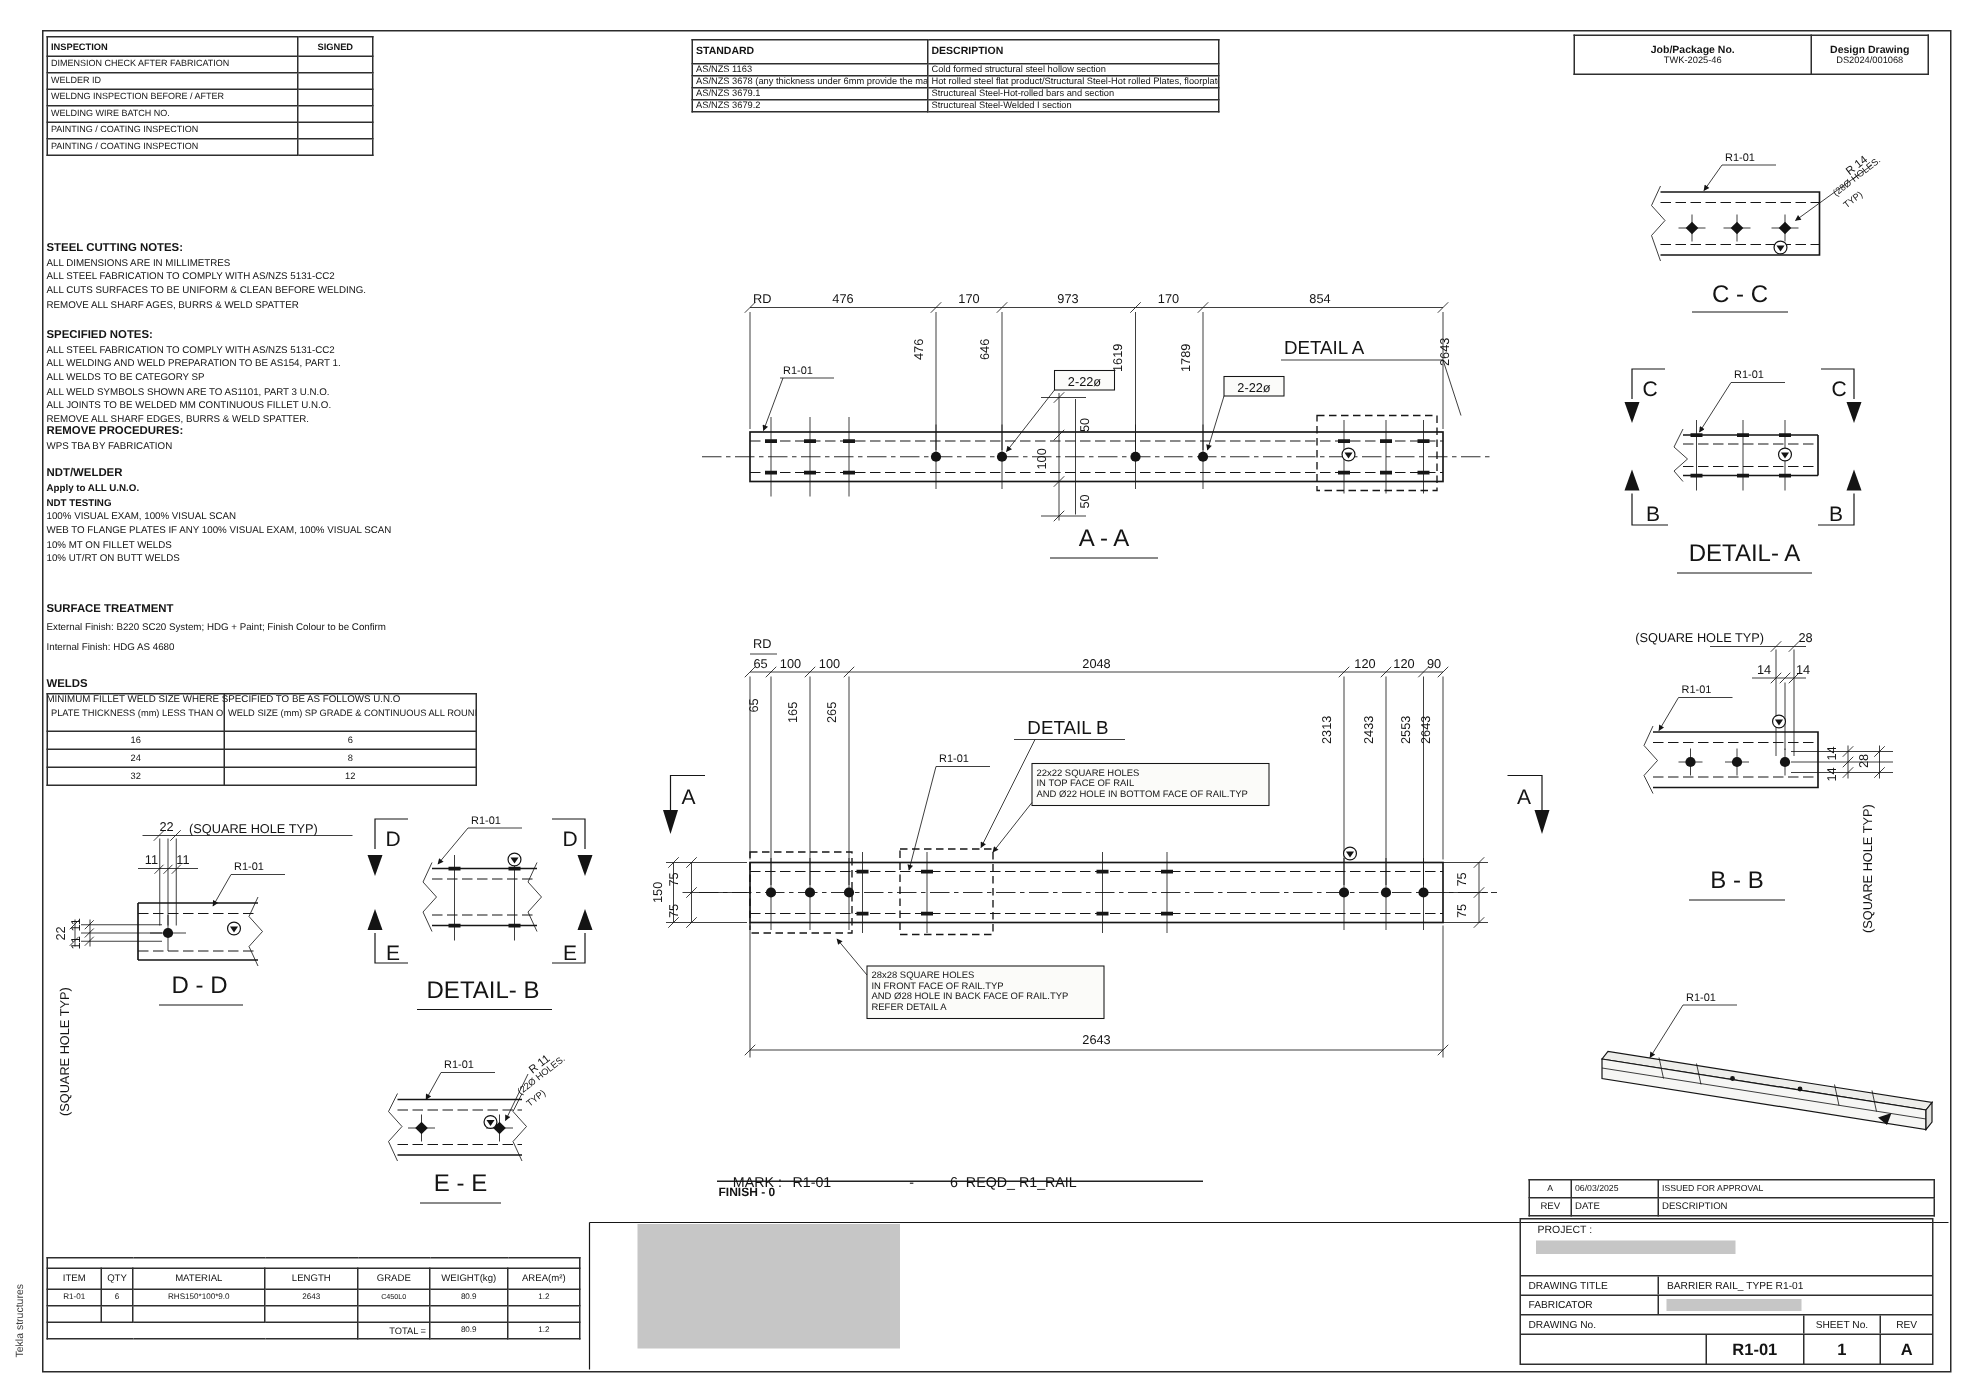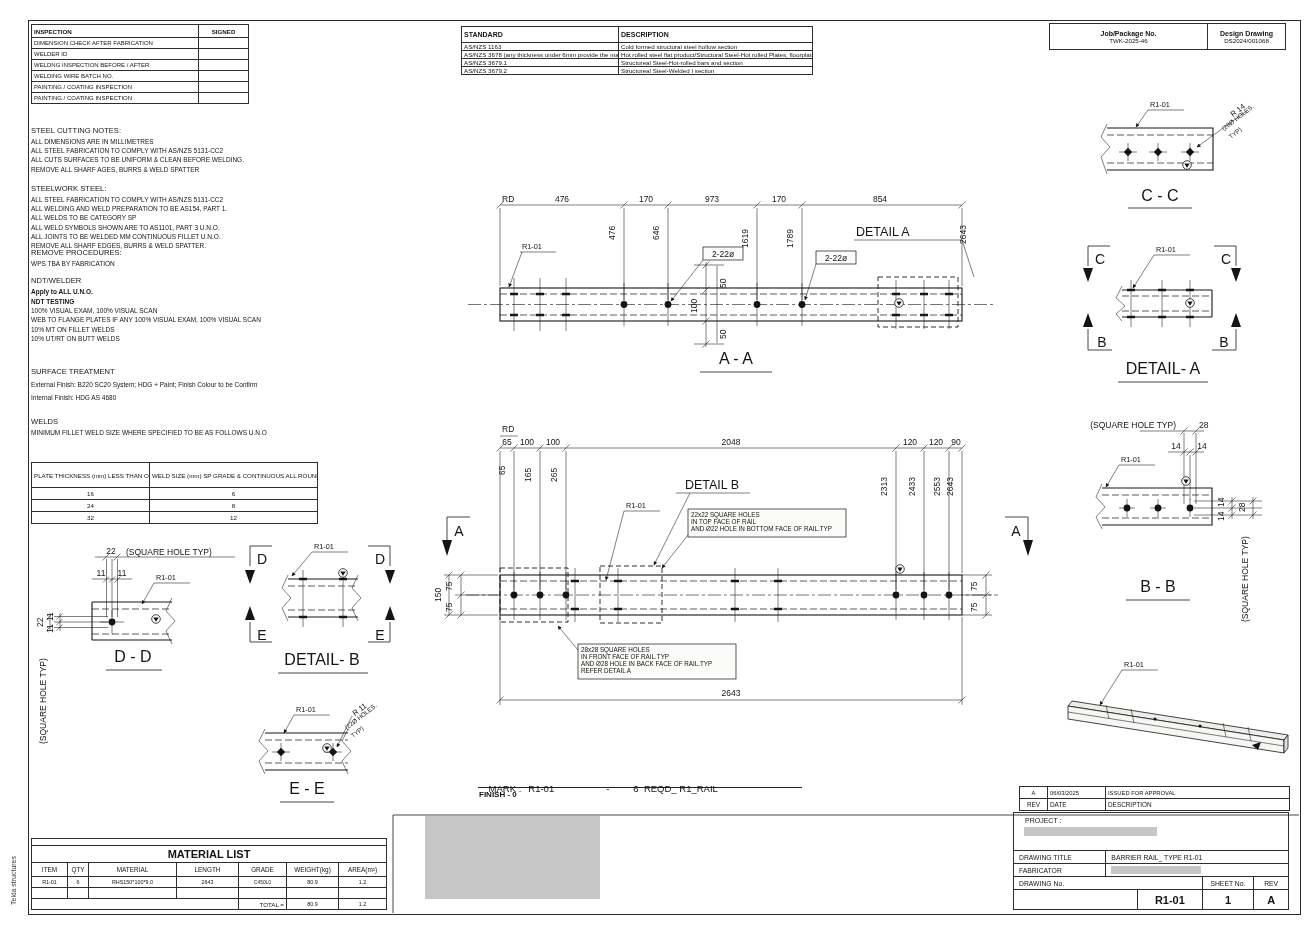--- a/index.html
+++ b/index.html
@@ -21,21 +21,21 @@
   .standards td{white-space:pre-line;vertical-align:middle;padding:1px 3px;}
   
   .weldtbl{font-size:6.2px;text-align:center;}
   .weldtbl th{font-weight:normal;font-size:6.2px;height:24px;white-space:pre-line;}
   .weldtbl td{height:11px;}
   
   .jobbox{font-size:6.2px;text-align:center;}
   .jobbox .lab{font-weight:bold;font-size:7px;}
   .jobbox td{height:25px;vertical-align:middle;}
   
-  .nb-title{font-size:7.6px;font-weight:normal;line-height:11px;margin-bottom:1px;white-space:nowrap;}
+  .nb-title{font-size:7.6px;font-weight:bold;line-height:11px;margin-bottom:1px;white-space:nowrap;margin-top:34px;}
   .nb-sub{font-size:6.5px;font-weight:bold;line-height:9.6px;white-space:nowrap;}
   .nb-line{font-size:6.5px;line-height:9.2px;white-space:nowrap;}
   .nb-line.sp{line-height:13px;}
   
   .matlist{font-size:6px;text-align:center;}
   .matlist .mtitle{font-size:11px;font-weight:bold;height:16px;}
   .matlist th{font-size:6.4px;font-weight:normal;height:13px;}
   .matlist td{height:10px;}
   
   .mark-row{position:absolute;left:478px;top:772px;width:324px;height:15px;
@@ -170,21 +170,21 @@
     </table>
 
   <div class="abs" style="left:31px;top:125px">
     <div class="nb-title">STEEL CUTTING NOTES:</div>
     <div class="nb-line">ALL DIMENSIONS ARE IN MILLIMETRES</div>
     <div class="nb-line">ALL STEEL FABRICATION TO COMPLY WITH AS/NZS 5131-CC2</div>
     <div class="nb-line">ALL CUTS SURFACES TO BE UNIFORM &amp; CLEAN BEFORE WELDING.</div>
     <div class="nb-line">REMOVE ALL SHARF AGES, BURRS &amp; WELD SPATTER</div>
   </div>
   <div class="abs" style="left:31px;top:183px">
-    <div class="nb-title">STEELWORK STEEL:</div>
+    <div class="nb-title">SPECIFIED NOTES:</div>
     <div class="nb-line">ALL STEEL FABRICATION TO COMPLY WITH AS/NZS 5131-CC2</div>
     <div class="nb-line">ALL WELDING AND WELD PREPARATION TO BE AS154, PART 1.</div>
     <div class="nb-line">ALL WELDS TO BE CATEGORY SP</div>
     <div class="nb-line">ALL WELD SYMBOLS SHOWN ARE TO AS1101, PART 3 U.N.O.</div>
     <div class="nb-line">ALL JOINTS TO BE WELDED MM CONTINUOUS FILLET U.N.O.</div>
     <div class="nb-line">REMOVE ALL SHARF EDGES, BURRS &amp; WELD SPATTER.</div>
   </div>
   <div class="abs" style="left:31px;top:247px">
     <div class="nb-title">REMOVE PROCEDURES:</div>
     <div class="nb-line">WPS TBA BY FABRICATION</div>
@@ -586,23 +586,20 @@
         <col style="width:62px">
         <col style="width:48px">
         <col style="width:52px">
         <col style="width:48px">
       </colgroup>
     <tbody>
         <tr>
           <td colspan="7" style="height:6px"></td>
         </tr>
     <tr>
-          <td colspan="7" class="mtitle">MATERIAL LIST</td>
-        </tr>
-    <tr>
       <th>ITEM</th>
       <th>QTY</th>
       <th>MATERIAL</th>
       <th>LENGTH</th>
       <th>GRADE</th>
       <th>WEIGHT(kg)</th>
       <th>AREA(m²)</th>
     </tr>
     <tr>
       <td style="font-size:5.4px">R1-01</td>

